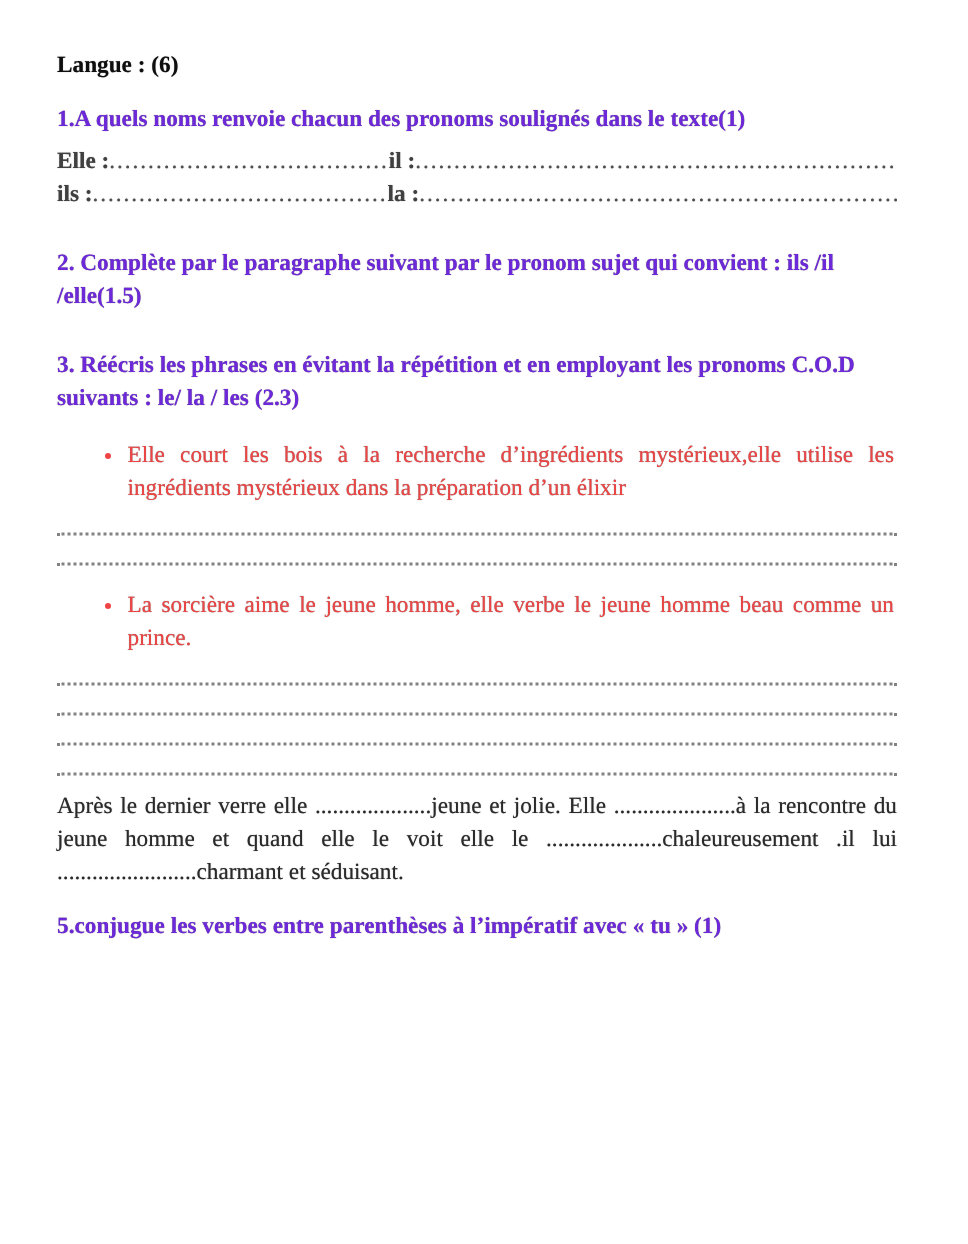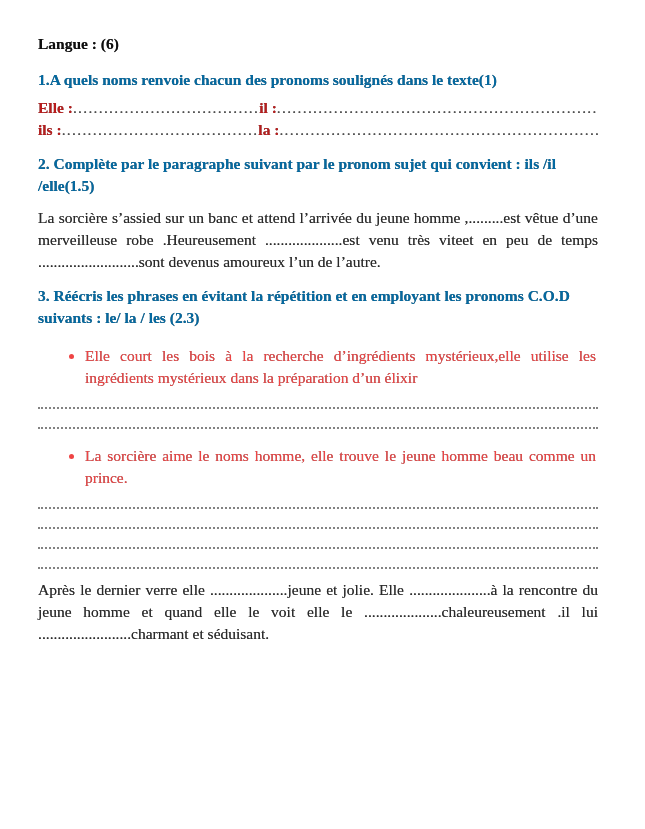--- a/index.html
+++ b/index.html
@@ -10,28 +10,28 @@
     background:#ffffff;
     padding:33px 31px 12px 38px;
     font-family:"Liberation Serif", serif;
     font-size:15.5px;
     line-height:22px;
     color:#242424;
     overflow:hidden;
     text-shadow:0 0 .6px rgba(60,60,60,.75);
   }
   .title{font-weight:bold;color:#0e0e0e;}
-  .heading{font-weight:bold;color:#0369a1;text-align:left;}
+  .heading{font-weight:bold;color:#6d28d9;text-align:left;}
   .mt14{margin-top:14px;}
-  .mt12{margin-top:12px;}
+  .mt12{margin-top:24px;}
   .mt10{margin-top:10px;}
   .mt6{margin-top:6px;}
   .para{text-align:justify;color:#2a2a2a;}
   .fill-line{white-space:nowrap;overflow:hidden;color:#2a2a2a;}
-  .fill-line .lbl{font-weight:bold;color:#b91c1c;}
+  .fill-line .lbl{font-weight:bold;color:#404040;}
   .fill-line .dots{letter-spacing:1.3px;color:#4f4f4f;}
   ul.bullets{list-style:disc outside;margin:16px 0 0 0;padding-left:47px;}
   ul.bullets li{text-align:justify;padding-right:2px;color:#ef4444;}
   .answers{margin:0;}
   .dotline{border-bottom:2px dotted #828282;margin-top:17px;height:1px;}
 </style>
 </head>
 <body>
 
 <div class="page">
@@ -39,42 +39,42 @@
   <div class="title">Langue : (6)</div>
 
   <div class="heading mt14">1.A quels noms renvoie chacun des pronoms soulignés dans le texte(1)</div>
 
   <div class="fill-line mt6"><span class="lbl">Elle :</span><span class="dots">....................................</span><span class="lbl">il :</span><span class="dots">.....................................................................................</span></div>
 
   <div class="fill-line"><span class="lbl">ils :</span><span class="dots">......................................</span><span class="lbl">la :</span><span class="dots">.....................................................................................</span></div>
 
   <div class="heading mt12">2. Complète par le paragraphe suivant par le pronom sujet qui convient : ils /il /elle(1.5)</div>
 
-  <div class="para mt10">La sorcière s’assied sur un banc et attend l’arrivée du jeune homme ,.........est vêtue d’une merveilleuse robe .Heureusement ....................est venu très viteet en peu de temps ..........................sont devenus amoureux l’un de l’autre.</div>
 
   <div class="heading mt12">3. Réécris les phrases en évitant la répétition et en employant les pronoms C.O.D suivants : le/ la / les (2.3)</div>
 
   <ul class="bullets">
     <li>Elle court les bois à la recherche d’ingrédients mystérieux,elle utilise les ingrédients mystérieux dans la préparation d’un élixir</li>
   </ul>
   <div class="answers">
     <div class="dotline"></div>
     <div class="dotline"></div>
   </div>
 
   <ul class="bullets">
-    <li>La sorcière aime le noms homme, elle trouve le jeune homme beau comme un prince.</li>
+    <li>La sorcière aime le jeune homme, elle verbe le jeune homme beau comme un prince.</li>
   </ul>
   <div class="answers">
     <div class="dotline"></div>
     <div class="dotline"></div>
   </div>
 
   <div class="answers">
     <div class="dotline"></div>
     <div class="dotline"></div>
   </div>
 
 
   <div class="para mt10">Après le dernier verre elle ....................jeune et jolie. Elle .....................à la rencontre du jeune homme et quand elle le voit elle le ....................chaleureusement .il lui ........................charmant et séduisant.</div>
 
+  <div class="heading mt14">5.conjugue les verbes entre parenthèses à l’impératif avec « tu » (1)</div>
 
 </div>
 
 </body></html>

